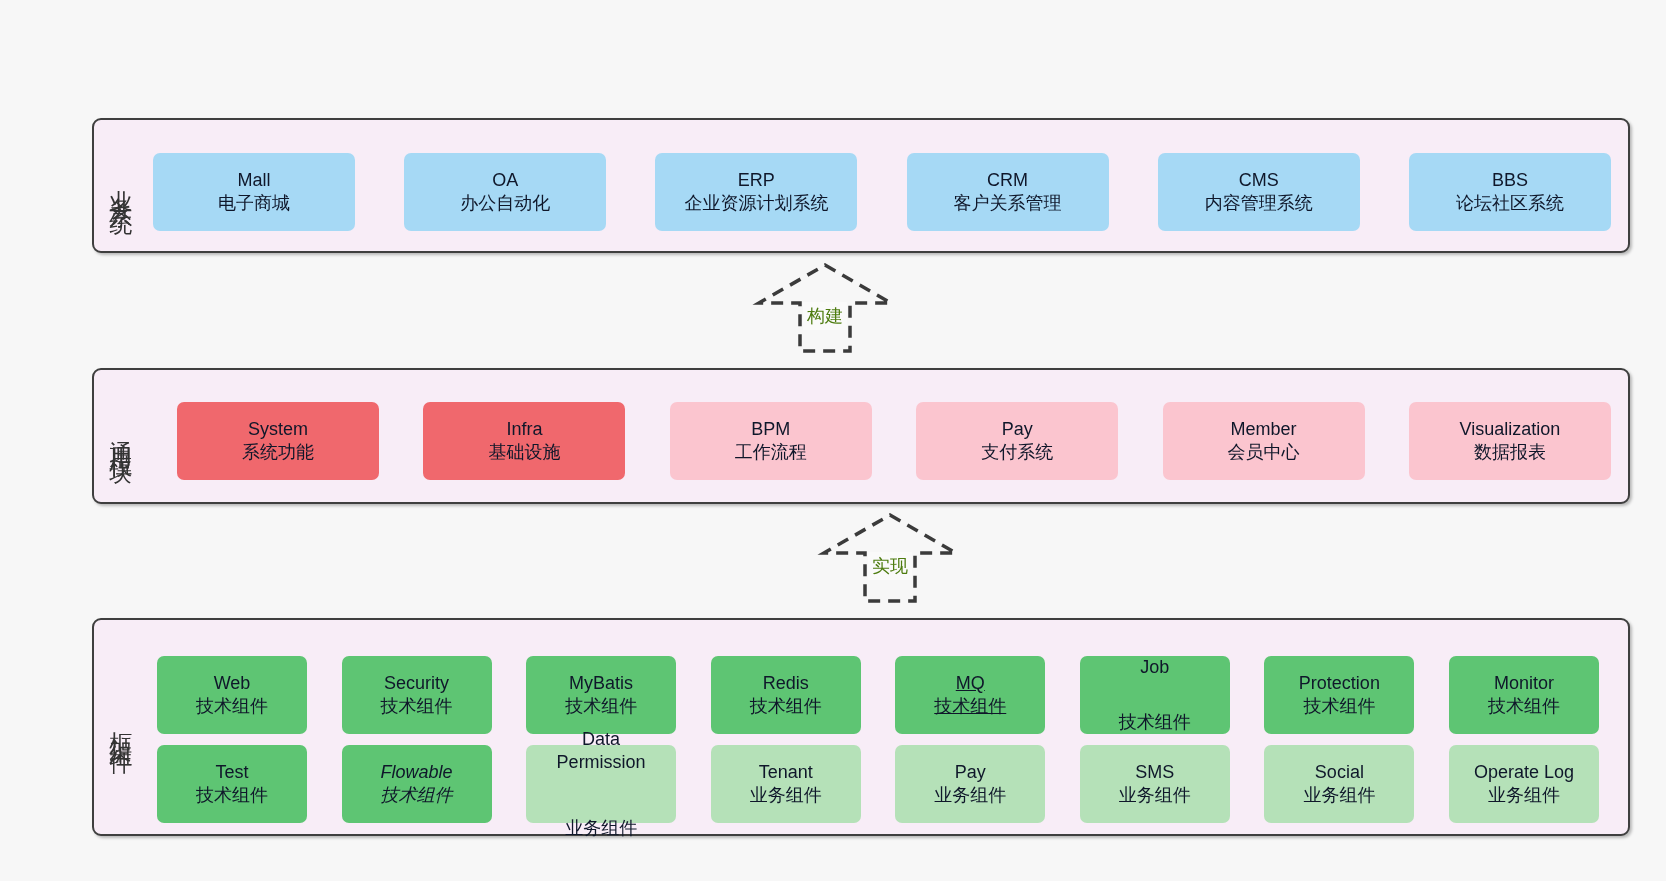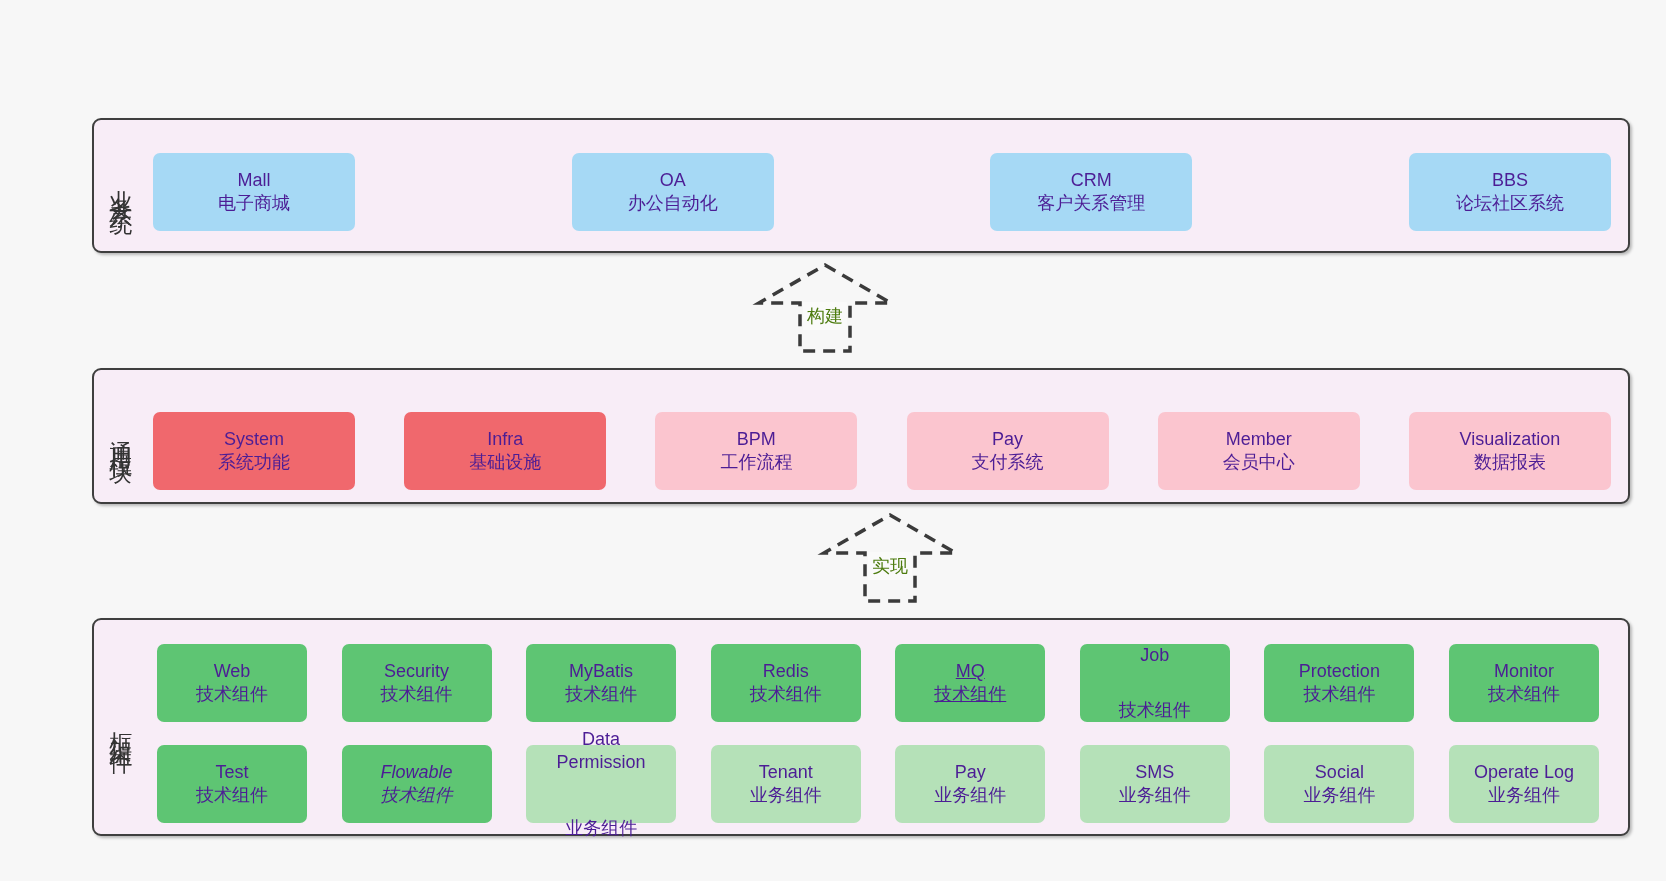--- a/index.html
+++ b/index.html
@@ -41,32 +41,32 @@
 
   .row {
     position:absolute;
     display:flex;
     justify-content:space-between;
     height:78px;
   }
   .row-6 { left:59px; right:17px; }
   .row-8 { left:63px; right:29px; }
   .band-1 .row-6 { top:33px; }
-  .band-2 .row-6 { top:42px; }
-  .row-top { top:24px; }
+  .band-2 .row-6 { top:32px;margin-left:24px; }
+  .row-top { top:36px; }
   .row-bottom { top:125px; }
 
   .box {
     border-radius:7px;
     display:flex;
     flex-direction:column;
     align-items:center;
     justify-content:center;
     text-align:center;
-    color:#4c1d95;
+    color:#0f172a;
     font-size:18px;
     line-height:1.26;
     padding:0 12px;
     box-sizing:border-box;
   }
   .row-6 .box { flex:0 0 202px; }
   .row-8 .box { flex:0 0 150px; }
 
   .sticky {
     position:absolute;
@@ -126,22 +126,30 @@
     <div class="row row-6">
         <div class="box" style="background: rgb(166, 217, 245);">
           <div class="box-title">Mall</div>
           <div class="box-sub">电子商城</div>
         </div>
         <div class="box" style="background: rgb(166, 217, 245);">
           <div class="box-title">OA</div>
           <div class="box-sub">办公自动化</div>
         </div>
         <div class="box" style="background: rgb(166, 217, 245);">
+          <div class="box-title">ERP</div>
+          <div class="box-sub">企业资源计划系统</div>
+        </div>
+        <div class="box" style="background: rgb(166, 217, 245);">
           <div class="box-title">CRM</div>
           <div class="box-sub">客户关系管理</div>
+        </div>
+        <div class="box" style="background: rgb(166, 217, 245);">
+          <div class="box-title">CMS</div>
+          <div class="box-sub">内容管理系统</div>
         </div>
         <div class="box" style="background: rgb(166, 217, 245);">
           <div class="box-title">BBS</div>
           <div class="box-sub">论坛社区系统</div>
         </div>
       </div>
   </div>
 
   <div class="arrow arrow-1">
     <svg viewBox="0 0 150 92">

